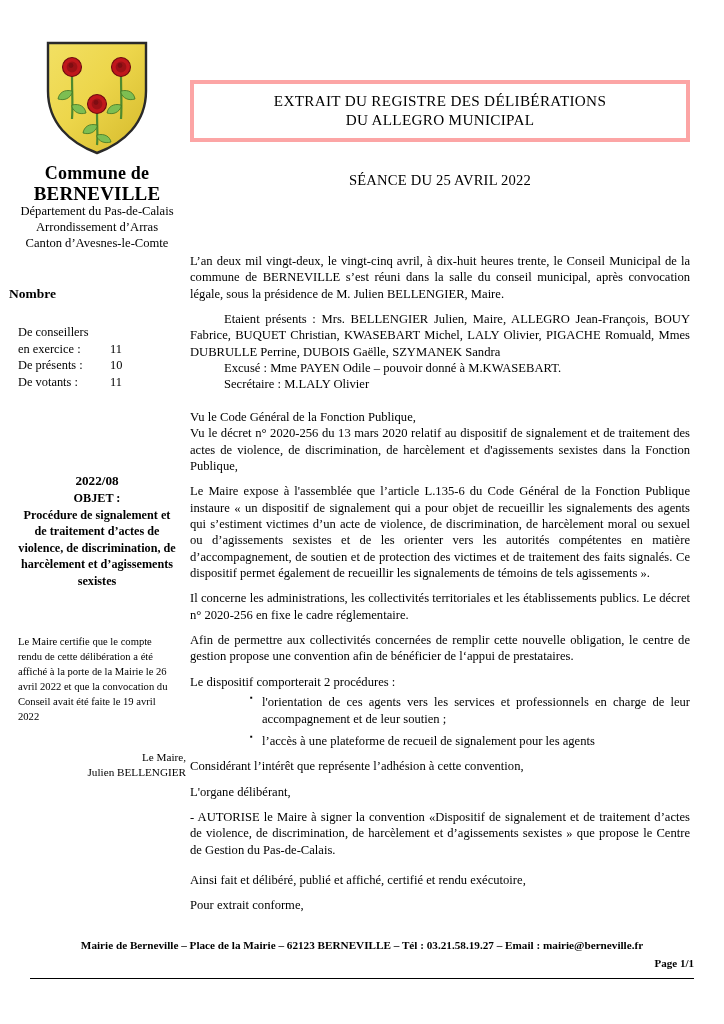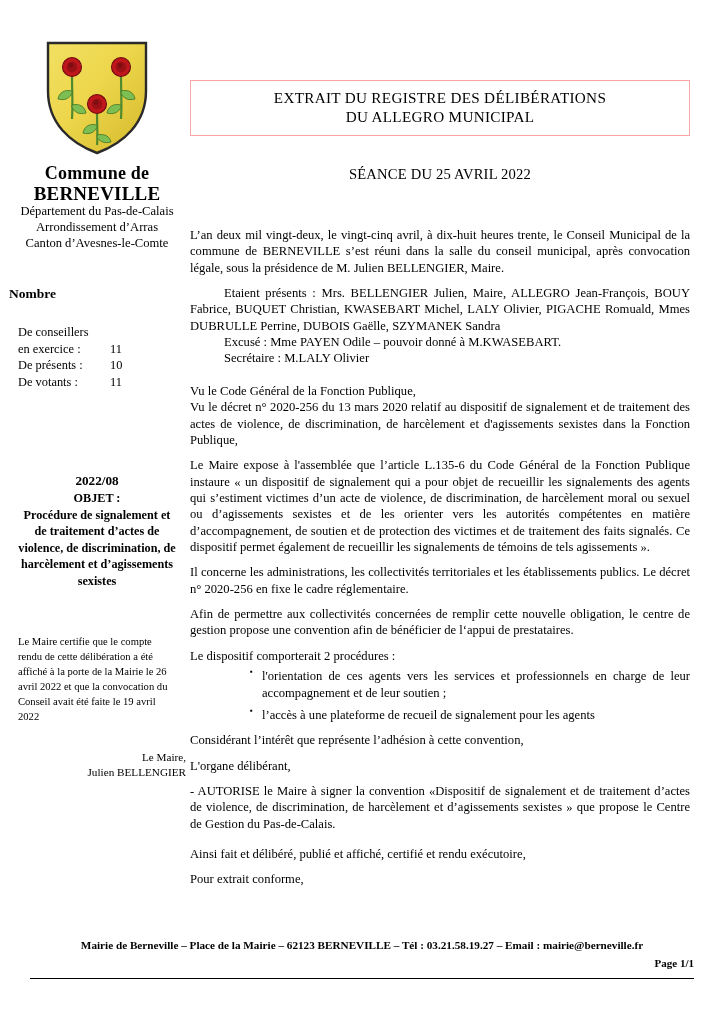--- a/index.html
+++ b/index.html
@@ -101,36 +101,36 @@
   }
 
   
   .main {
     position: absolute;
     left: 190px;
     top: 80px;
     width: 500px;
   }
   .title-box {
-    border: 1px solid #fca5a5;
+    border: 4px solid #fca5a5;
     padding: 7px 6px 8px 6px;
     text-align: center;
     font-size: 15.2px;
     line-height: 1.28;
     letter-spacing: 0.3px;
   }
   .seance {
     margin-top: 30px;
     text-align: center;
     font-size: 14.6px;
     letter-spacing: 0.2px;
   }
 
   .body-text {
-    margin-top: 44px;
+    margin-top: 64px;
     font-size: 12.6px;
     line-height: 1.30;
     text-align: justify;
   }
   .body-text p {
     margin: 0 0 9px 0;
     text-align: justify;
   }
   .body-text p.tight { margin-bottom: 0; }
   .indent { text-indent: 34px; }

